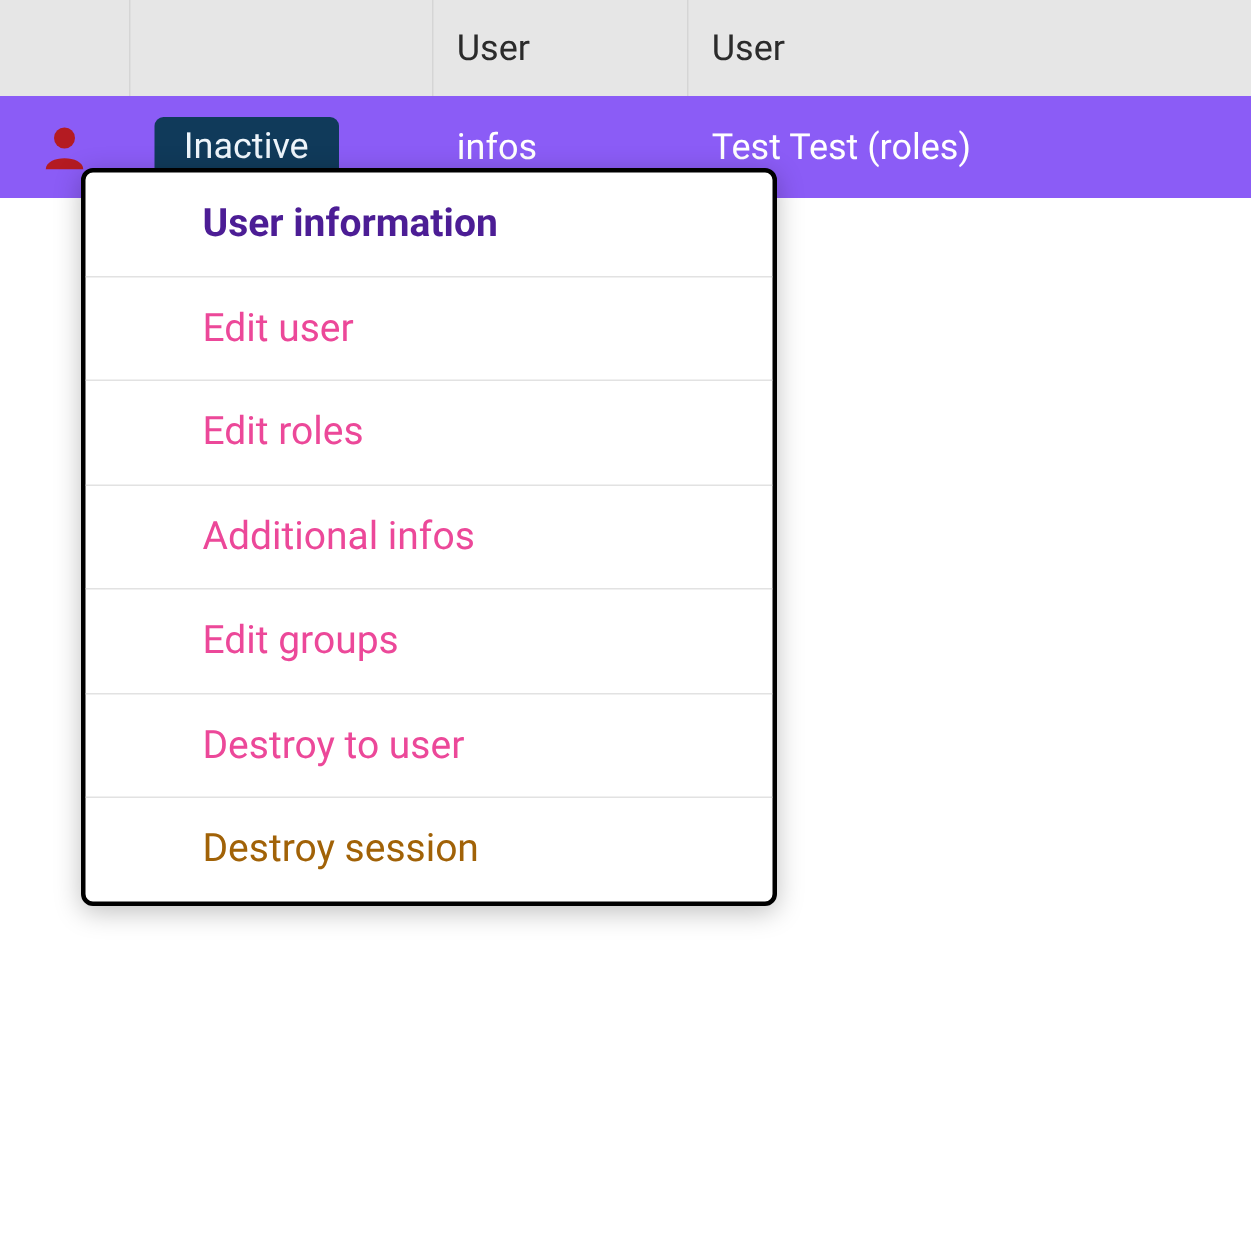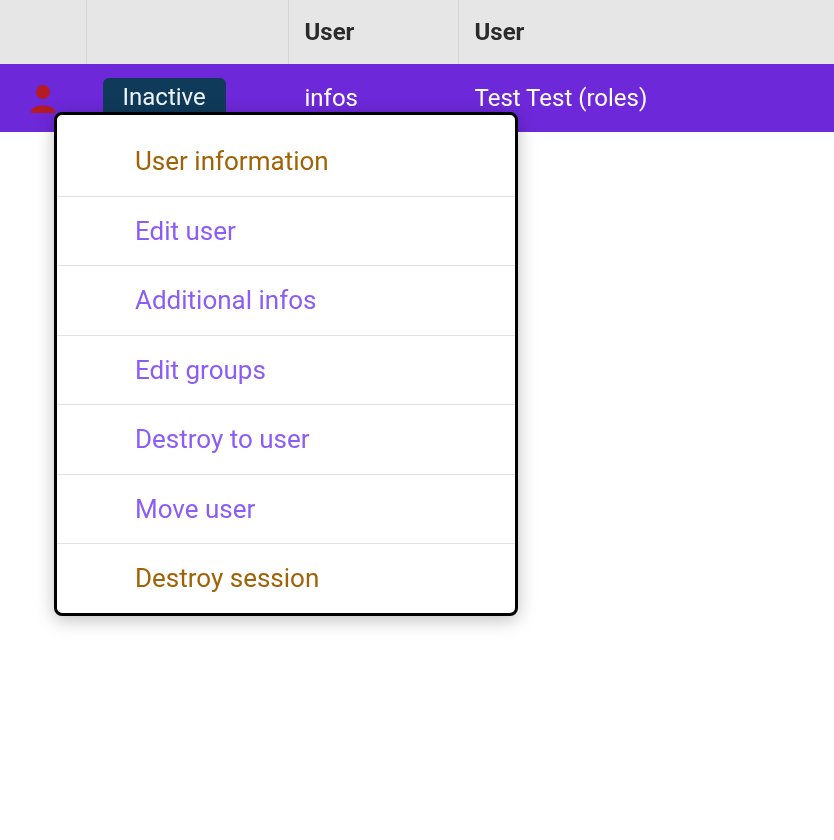--- a/index.html
+++ b/index.html
@@ -22,26 +22,26 @@
     .col-status { width: 202px; }
     .col-user   { width: 170px; }
     .col-name   { width: auto; }
 
     thead td {
       background: #e6e6e6;
       color: #2b2b2b;
       font-size: 24px;
       padding: 18px 16px;
       border-right: 1px solid #d5d5d5;
-      font-weight: 700;
+      font-weight: 400;
     }
     thead td:last-child { border-right: none; }
 
     tbody tr.selected td {
-      background: #6d28d9;
+      background: #8b5cf6;
       color: #fff;
       font-size: 24px;
       padding: 14px 16px;
       border-right: 1px solid rgba(255,255,255,0);
     }
 
     .status-badge {
       display: inline-block;
       background: #103a5a;
       color: #eef5fb;
@@ -69,31 +69,30 @@
       width: 464px;
       background: #fff;
       border: 3px solid #000;
       border-radius: 8px;
       box-shadow: 0 4px 18px rgba(0,0,0,0.25);
       overflow: hidden;
     }
     .context-menu .item {
       padding: 18px 24px 18px 78px;
       font-size: 26px;
-      color: #8b5cf6;
+      color: #ec4899;
       border-bottom: 1px solid #e2e2e2;
       cursor: pointer;
       line-height: 1.25;
     }
     .context-menu .item:last-child { border-bottom: none; }
     .context-menu .item.header {
-      font-weight: 400;
-      color: #a16207;
+      font-weight: 700;
+      color: #4c1d95;
       cursor: default;
-      margin-top: 12px;
     }
     .context-menu .item.disabled {
       color: #a16207;
       cursor: default;
     }
   </style>
 </head>
 <body>
 
 <table class="table">
@@ -124,18 +123,18 @@
       </td>
       <td>infos</td>
       <td>Test Test (roles)</td>
     </tr>
   </tbody>
 </table>
 
 <div class="context-menu">
   <div class="item header">User information</div>
   <div class="item">Edit user</div>
+  <div class="item">Edit roles</div>
   <div class="item">Additional infos</div>
   <div class="item">Edit groups</div>
   <div class="item">Destroy to user</div>
-  <div class="item">Move user</div>
   <div class="item disabled">Destroy session</div>
 </div>
 
 </body></html>

